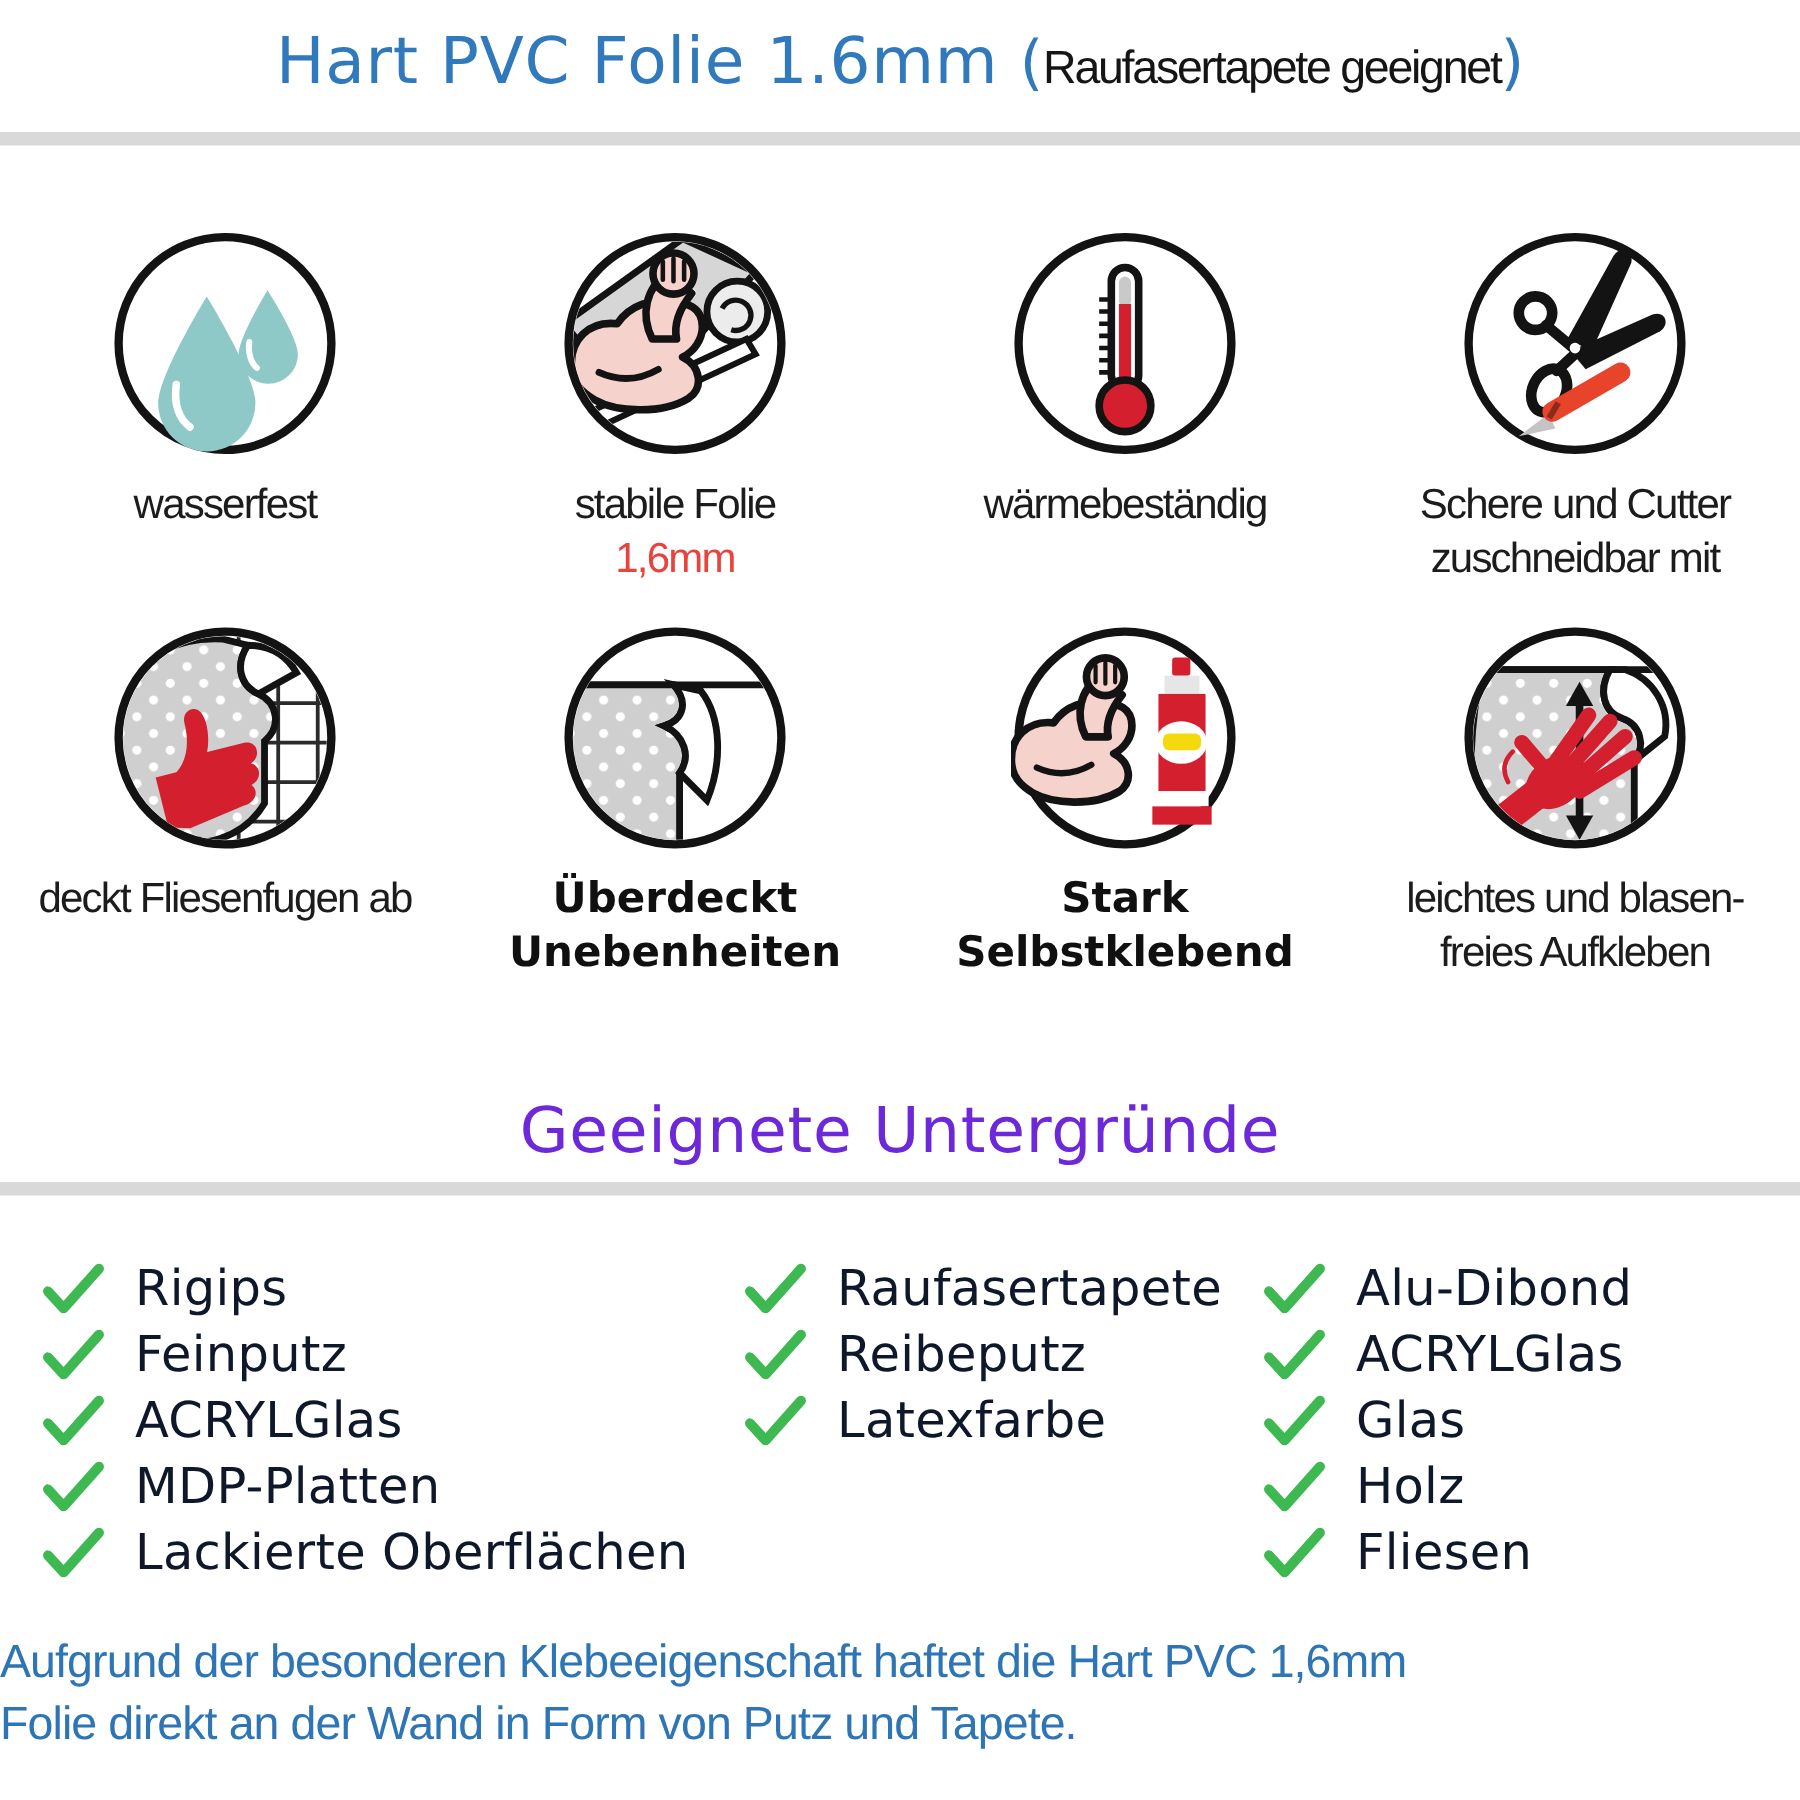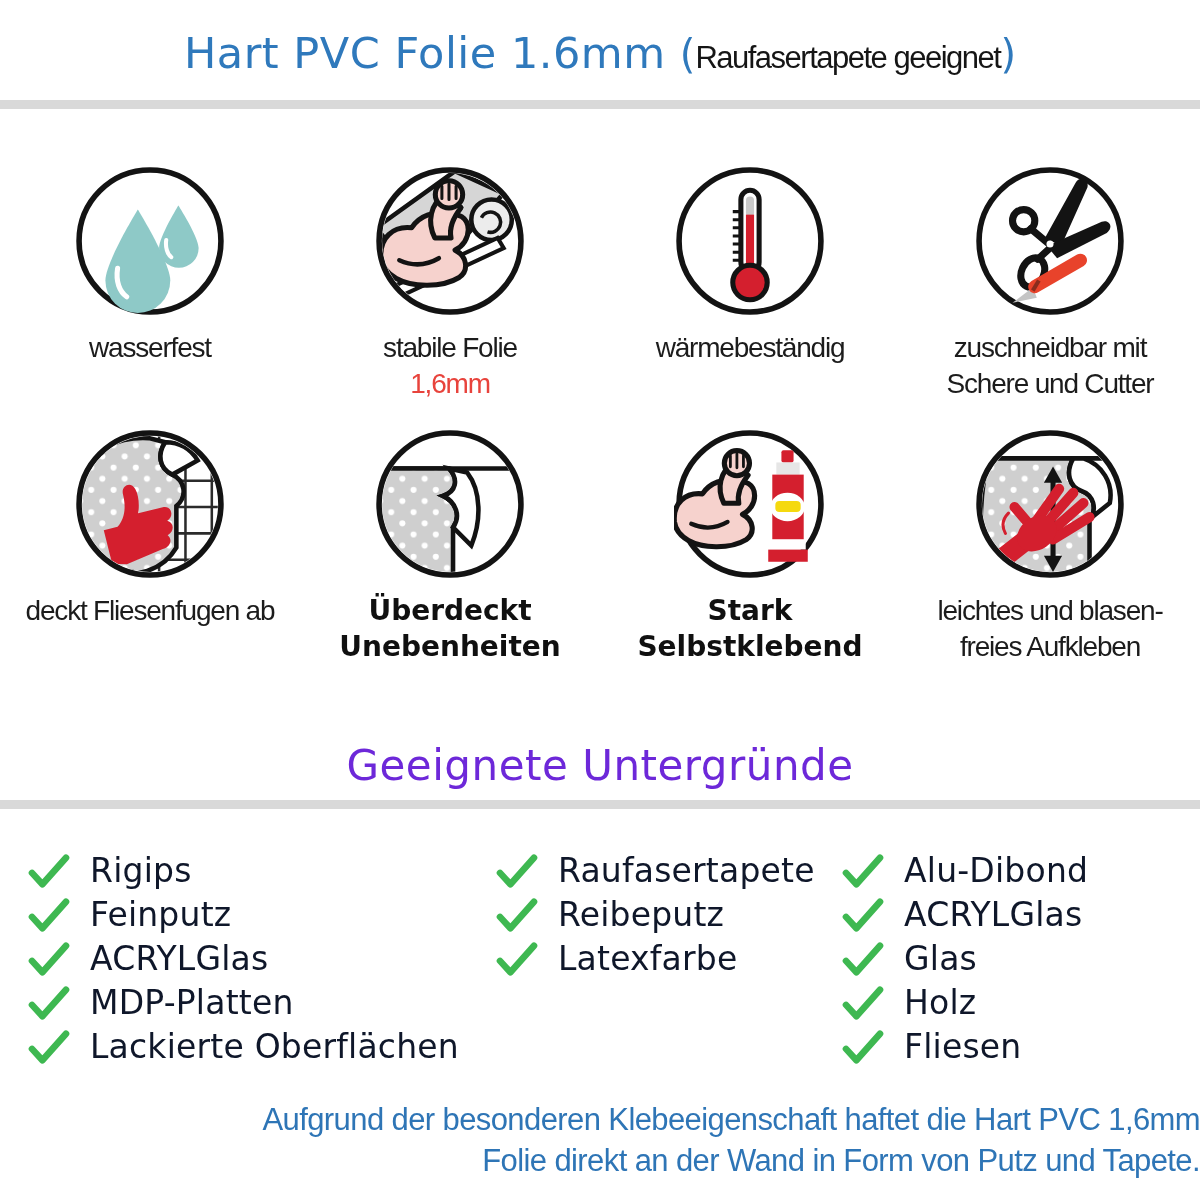--- a/index.html
+++ b/index.html
@@ -1,19 +1,19 @@
 <!DOCTYPE html>
 <html><head>
 <meta charset="utf-8">
 <style>
   html,body{margin:0;padding:0;background:#fff;}
   .page{position:relative;width:1200px;height:1200px;background:#ffffff;overflow:hidden;
         font-family:"DejaVu Sans",sans-serif;}
   
-  .title{padding-top:28px;text-align:center;white-space:nowrap;}
+  .title{padding-top:16px;text-align:center;white-space:nowrap;}
   .title .main{font-size:43px;color:#2f79bc;letter-spacing:0.5px;}
   .title .paren{font-size:40px;color:#2f79bc;}
   .title .note{font-size:31px;color:#151515;letter-spacing:-1.5px;font-family:"Liberation Sans",sans-serif;}
   .bar{width:1200px;height:9px;background:#d9d9d9;}
   .bar.top{margin-top:22px;}
   .bar.mid{margin-top:10px;}
   
   .features{margin-top:56px;display:grid;grid-template-columns:repeat(4,300px);row-gap:26px;}
   .feature{display:flex;flex-direction:column;align-items:center;}
   .feature svg{width:152px;height:152px;display:block;}
@@ -23,21 +23,21 @@
   .feature-label.strong{font-family:"DejaVu Sans",sans-serif;font-weight:700;font-size:28px;
                  letter-spacing:0;color:#101010;}
   
   .surfaces-heading{margin-top:76px;text-align:center;font-size:42px;color:#6d28d9;letter-spacing:0.5px;}
   .surfaces{margin-top:40px;padding-left:28px;display:grid;grid-template-columns:468px 346px auto;}
   .surfaces ul{list-style:none;margin:0;padding:0;}
   .surfaces li{display:flex;align-items:center;gap:20px;height:43px;margin-bottom:1px;}
   .surfaces li svg{width:42px;height:34px;flex:0 0 auto;}
   .surfaces li span{font-size:33px;color:#0f172a;letter-spacing:0.2px;}
   
-  .footer{margin-top:30px;text-align:right;font-family:"Liberation Sans",sans-serif;
+  .footer{margin-top:30px;text-align:left;font-family:"Liberation Sans",sans-serif;
           font-size:31px;line-height:41px;color:#2e75b6;letter-spacing:-0.6px;}
 </style>
 </head>
 <body>
 
 <div class="page">
 
   <div class="title">
     <span class="main">Hart PVC Folie 1.6mm </span><span class="paren">(</span><span class="note">Raufasertapete geeignet</span><span class="paren">)</span>
   </div>
@@ -111,22 +111,22 @@
         <path fill="#131313" d="M72,80 L126,56 C134,53 138,62 131,67 L82,92 Z"></path>
         <circle cx="49" cy="55" r="11" fill="none" stroke="#131313" stroke-width="7"></circle>
         <ellipse cx="58" cy="106" rx="11" ry="15" fill="none" stroke="#131313" stroke-width="7" transform="rotate(25 58 106)"></ellipse>
         <path d="M56,63 L74,78 M63,93 L76,81" stroke="#131313" stroke-width="7" stroke-linecap="round"></path>
         <circle cx="75" cy="78" r="3.5" fill="#fff"></circle>
         <polygon points="38,136 58,121 62,131" fill="#c4c4c4"></polygon>
         <path d="M60,120 L105,94" stroke="#e8432b" stroke-width="13" stroke-linecap="round"></path>
         <path d="M58,124 L64,114" stroke="#8a2c1d" stroke-width="4"></path>
       </svg>
       <div class="feature-label">
+        <div>Schere und Cutter</div>
         <div>zuschneidbar mit</div>
-        <div>Schere und Cutter</div>
       </div>
     </div>
 
     <div class="feature">
       <svg viewBox="0 0 150 150">
         <defs>
           <clipPath id="cl5">
               <circle cx="75" cy="75" r="67"></circle>
             </clipPath>
           <pattern id="dots5" width="22" height="22" patternUnits="userSpaceOnUse">

